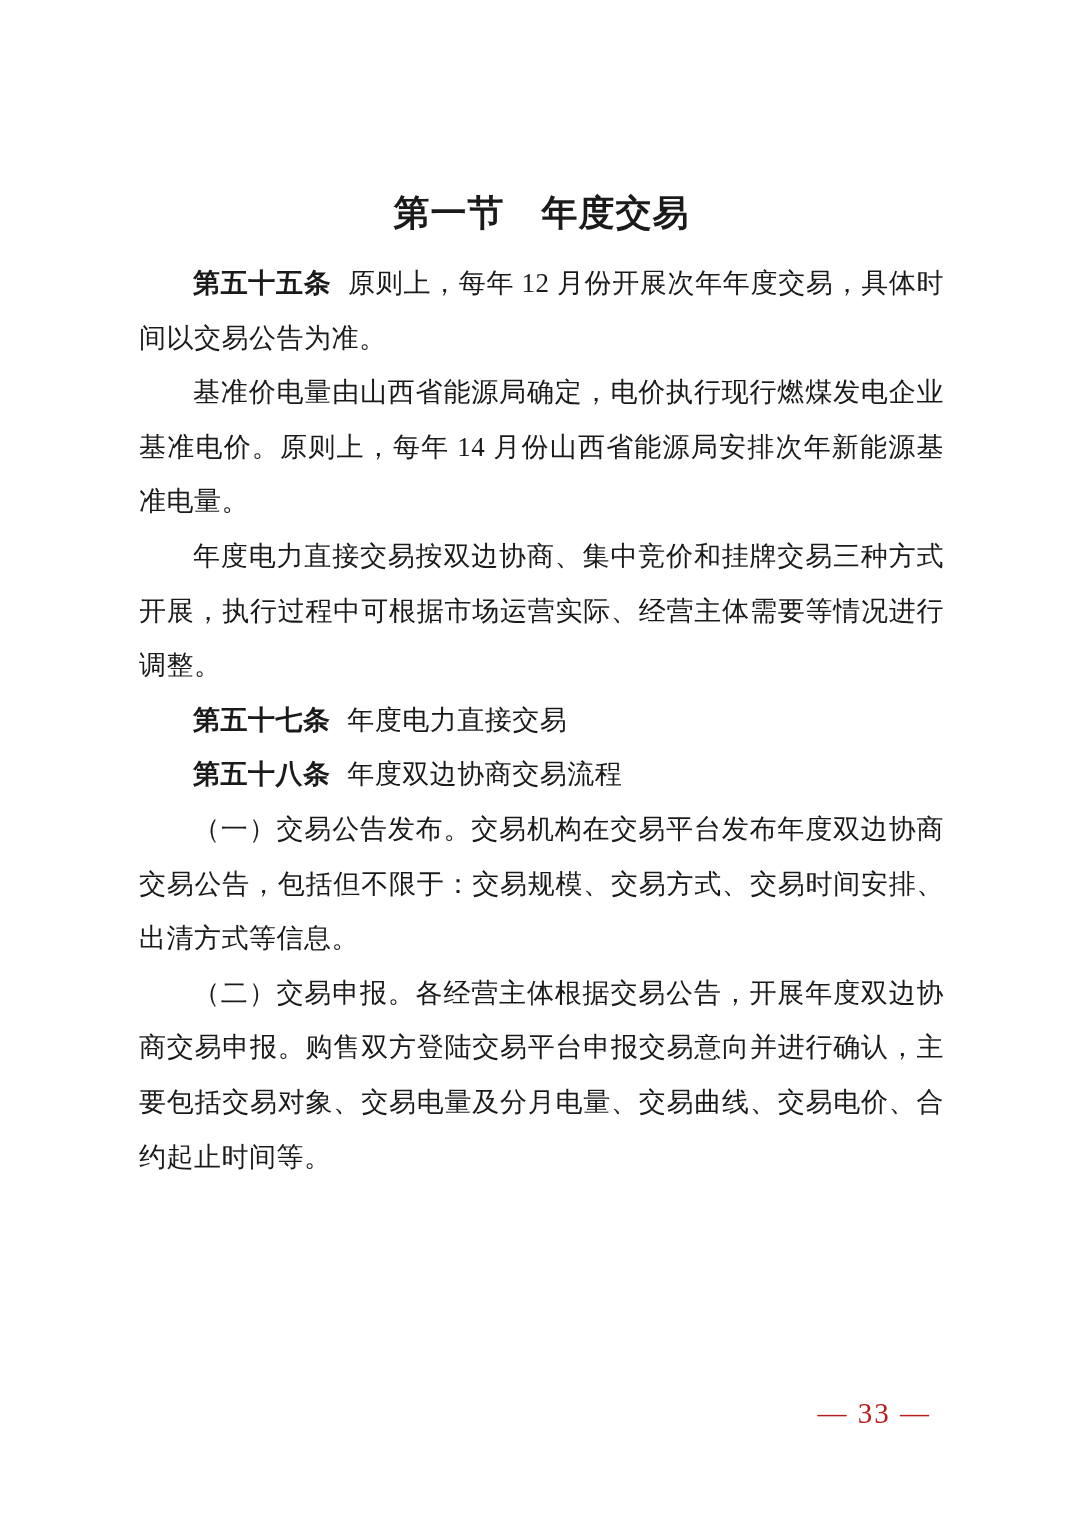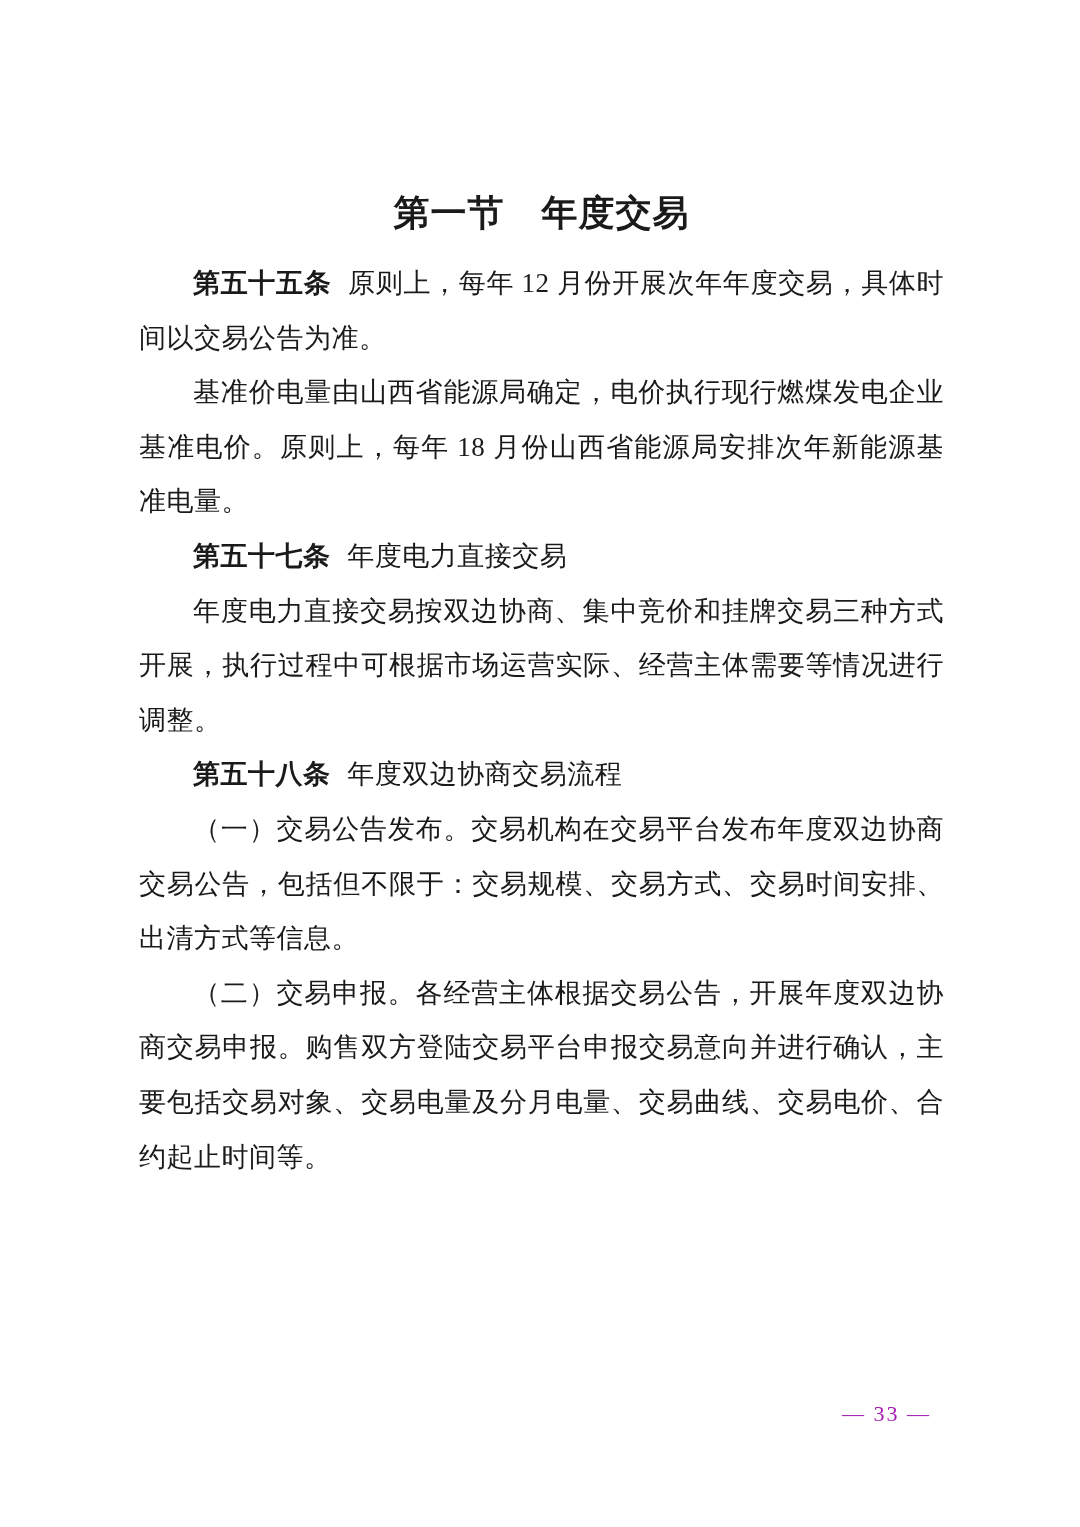--- a/index.html
+++ b/index.html
@@ -37,36 +37,36 @@
     letter-spacing: 0.5px;
   }
   .doc-body .lead {
     font-weight: 700;
     margin-right: 0.62em;
   }
   .page-footer {
     position: absolute;
     right: 143px;
     bottom: 100px;
-    font-size: 22px;
+    font-size: 29px;
     line-height: 27px;
-    color: #a21caf;
+    color: #b91c1c;
     letter-spacing: 2px;
   }
 </style>
 </head>
 <body>
 
 <div class="page">
   <h2 class="section-heading">第一节　年度交易</h2>
 
   <div class="doc-body">
       <p class="para"><span class="lead">第五十五条</span>原则上，每年 12 月份开展次年年度交易，具体时间以交易公告为准。</p>
-      <p class="para">基准价电量由山西省能源局确定，电价执行现行燃煤发电企业基准电价。原则上，每年 18 月份山西省能源局安排次年新能源基准电量。</p>
+      <p class="para">基准价电量由山西省能源局确定，电价执行现行燃煤发电企业基准电价。原则上，每年 14 月份山西省能源局安排次年新能源基准电量。</p>
+      <p class="para">年度电力直接交易按双边协商、集中竞价和挂牌交易三种方式开展，执行过程中可根据市场运营实际、经营主体需要等情况进行调整。</p>
       <p class="para"><span class="lead">第五十七条</span>年度电力直接交易</p>
-      <p class="para">年度电力直接交易按双边协商、集中竞价和挂牌交易三种方式开展，执行过程中可根据市场运营实际、经营主体需要等情况进行调整。</p>
       <p class="para"><span class="lead">第五十八条</span>年度双边协商交易流程</p>
       <p class="para">（一）交易公告发布。交易机构在交易平台发布年度双边协商交易公告，包括但不限于：交易规模、交易方式、交易时间安排、出清方式等信息。</p>
       <p class="para">（二）交易申报。各经营主体根据交易公告，开展年度双边协商交易申报。购售双方登陆交易平台申报交易意向并进行确认，主要包括交易对象、交易电量及分月电量、交易曲线、交易电价、合约起止时间等。</p>
     </div>
 
   <div class="page-footer">— 33 —</div>
 </div>
 
 </body></html>

